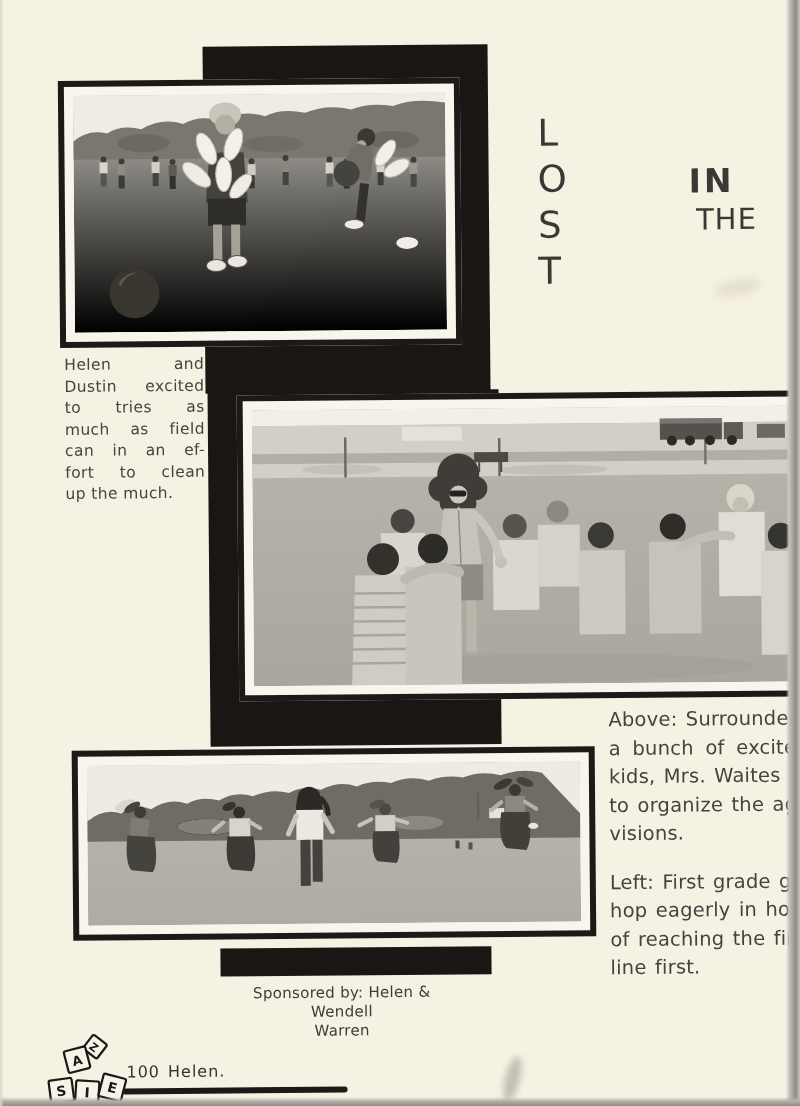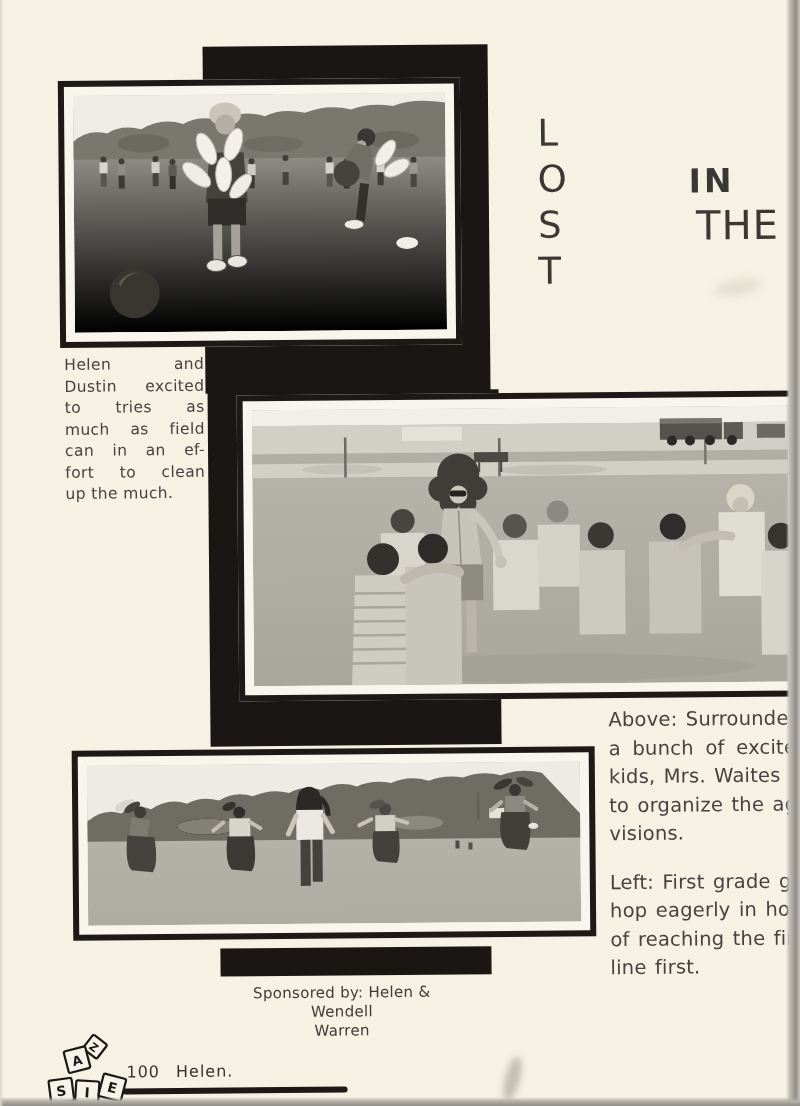--- a/index.html
+++ b/index.html
@@ -19,27 +19,27 @@
   .cap-left{left:66px;top:352px;width:140px;font-size:15.5px;line-height:21.5px;
             letter-spacing:.4px;color:#454340;}
   .cap-right{left:607px;top:708px;width:200px;font-size:19.5px;line-height:28.5px;
              letter-spacing:.2px;word-spacing:2px;color:#454340;}
   .cap-right .para + .para{margin-top:20px;}
   
   .lost{position:absolute;left:541px;top:112px;font-size:37px;line-height:46px;
         color:#3a3834;letter-spacing:0;}
   .lost .bl{display:block;}
   .word-in{position:absolute;left:692px;top:164px;font-size:33px;color:#3a3834;letter-spacing:3px;font-weight:bold;}
-  .word-the{position:absolute;left:699px;top:205px;font-size:40px;color:#3a3834;letter-spacing:1px;}
+  .word-the{position:absolute;left:699px;top:205px;font-size:29px;color:#3a3834;letter-spacing:1px;}
   
   .sponsor{position:absolute;left:218px;top:983px;width:240px;text-align:center;
            font-size:15px;line-height:19px;color:#3d3b36;letter-spacing:.3px;}
   .blocks-icon{position:absolute;left:40px;top:1030px;width:88px;height:74px;}
   .pageno{position:absolute;left:122px;top:1060px;font-size:16px;letter-spacing:1px;color:#35332f;}
-  .pageno .num{margin-right:16px;}
+  .pageno .num{margin-right:8px;}
   .footer-rule{position:absolute;left:118px;top:1086px;width:225px;height:6px;
                background:#1c1916;border-radius:3px;}
   
   .edge-right{position:absolute;right:0;top:0;width:14px;height:1106px;z-index:50;
       background:linear-gradient(90deg,rgba(216,213,204,0) 0%,#c6c3bc 22%,#a09d96 55%,#8f8d86 70%,#c8c5be 100%);}
   .edge-bottom{position:absolute;left:0;bottom:0;width:800px;height:9px;z-index:50;
       background:linear-gradient(180deg,rgba(207,204,195,0),#b4b1a9 45%,#8f8d85);}
   .edge-left{position:absolute;left:0;top:0;width:4px;height:1106px;z-index:50;
       background:linear-gradient(90deg,#d9d5c7,rgba(245,241,227,0));}
   .smudge1{position:absolute;left:505px;top:1056px;width:15px;height:46px;background:#b3afa2;

